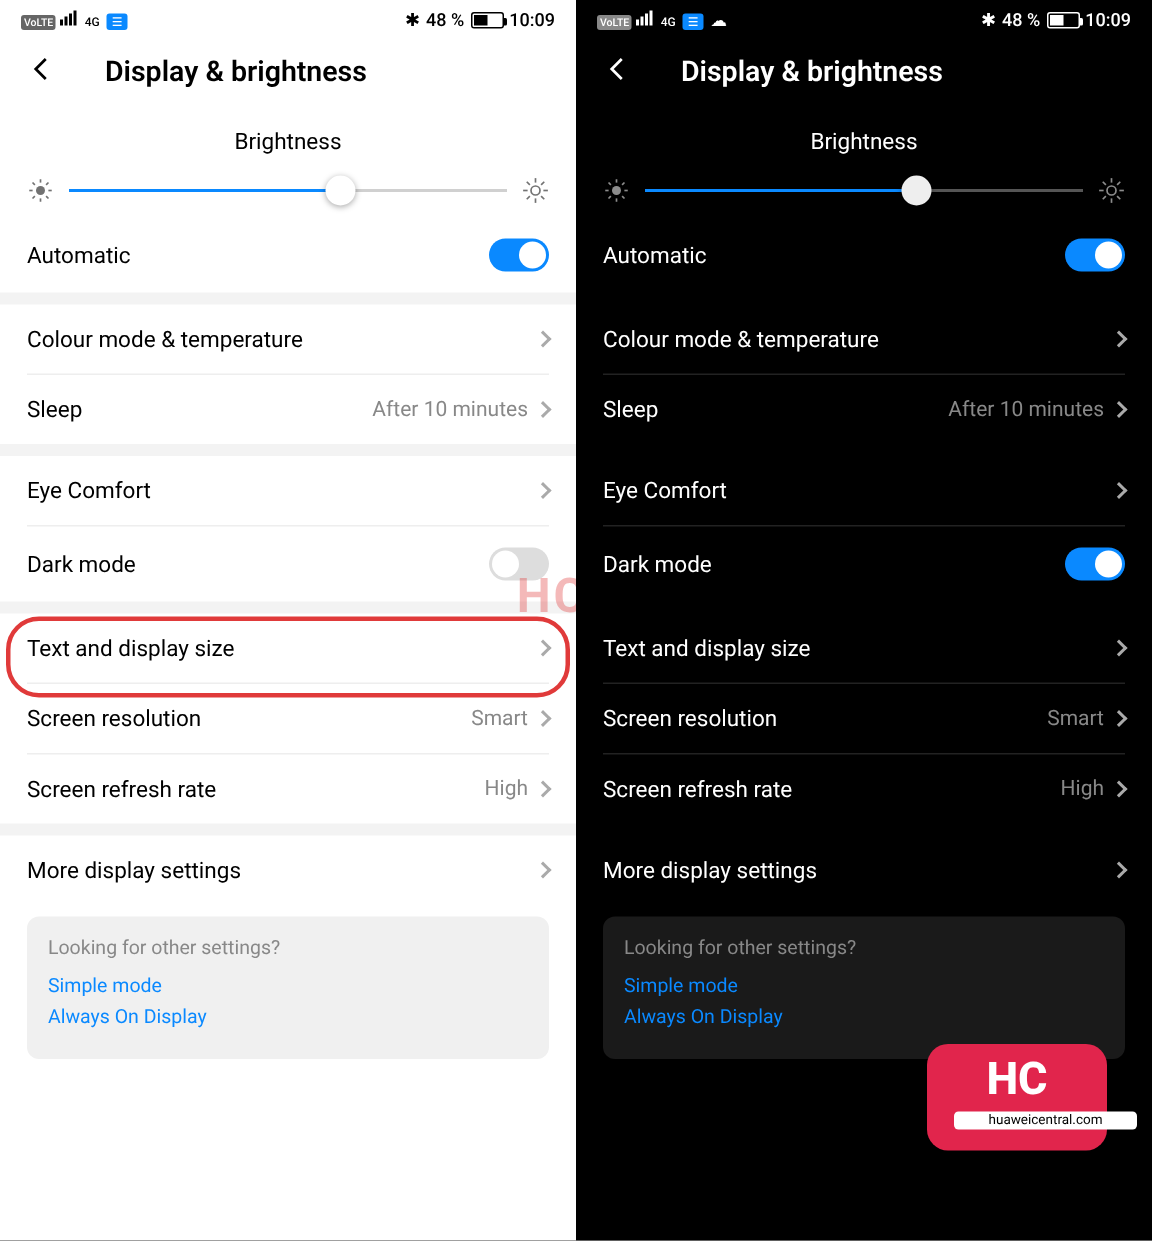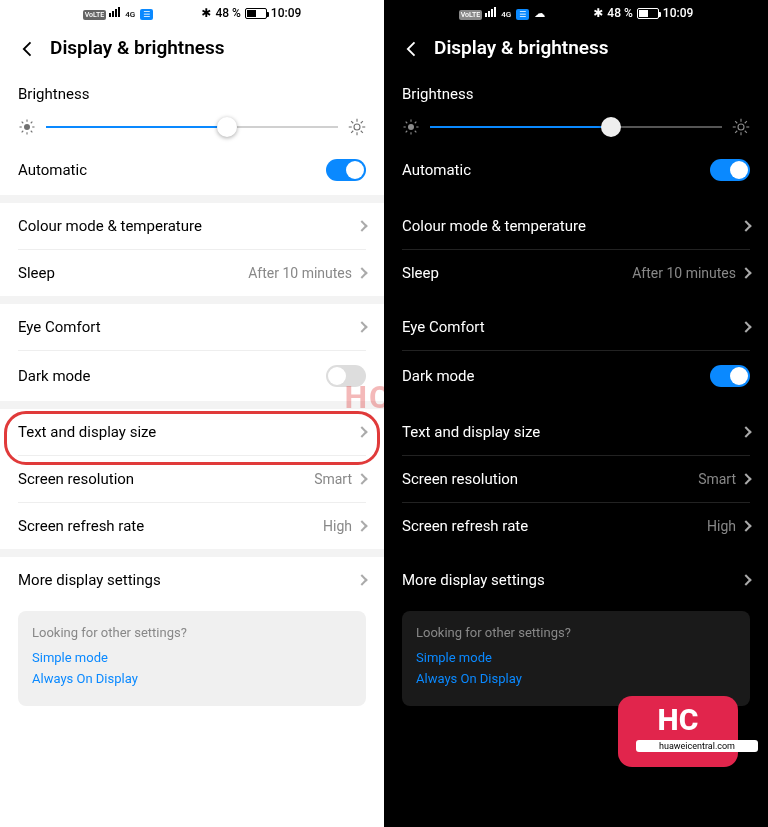--- a/index.html
+++ b/index.html
@@ -1,39 +1,39 @@
 <!DOCTYPE html>
 <html><head>
   <meta charset="utf-8">
   <style>
     * { margin:0; padding:0; box-sizing:border-box; font-family:-apple-system,BlinkMacSystemFont,"Segoe UI",Roboto,sans-serif; }
     body { width:768px; height:827px; display:flex; background:#fff; }
     .phone { flex:1; display:flex; flex-direction:column; position:relative; overflow:hidden; }
     .light { background:#fff; color:#000; }
     .dark  { background:#000; color:#fff; }
 
-    .statusbar { display:flex; justify-content:center; align-items:center; padding:6px 14px 2px; font-size:12px; font-weight:500;gap:48px; }
+    .statusbar { display:flex; justify-content:space-between; align-items:center; padding:6px 14px 2px; font-size:12px; font-weight:500;gap:48px; }
     .statusbar .right { display:flex; align-items:center; gap:4px; }
     .sig-box { background:#0a89ff; color:#fff; font-size:8px; padding:1px 3px; border-radius:2px; }
     .light .volte { background:#666; }
     .dark  .volte { background:#888; }
     .volte { color:#fff; font-size:7px; padding:1px 2px; border-radius:2px; }
     .sigbars { display:inline-flex; align-items:flex-end; gap:1px; }
     .sigbars span { width:2px; background:currentColor; }
     .sigbars span:nth-child(1){height:4px}.sigbars span:nth-child(2){height:6px}.sigbars span:nth-child(3){height:8px}.sigbars span:nth-child(4){height:10px}
     .batt { width:22px; height:11px; border:1px solid currentColor; border-radius:2px; position:relative; display:inline-block; }
     .batt::after { content:""; position:absolute; right:-3px; top:3px; width:2px; height:5px; background:currentColor; border-radius:0 1px 1px 0; }
     .batt-fill { position:absolute; left:1px; top:1px; bottom:1px; width:48%; background:currentColor; }
 
-    .header { display:flex; align-items:flex-end; gap:12px; padding:14px 18px 10px; }
+    .header { display:flex; align-items:flex-start; gap:32px; padding:14px 18px 10px; }
     .header h1 { font-size:19px; font-weight:600; }
     .back-arrow { width:20px; height:20px; }
 
     .section { padding:0 18px; }
-    .sect-title { font-size:15px; padding:16px 0 10px; }
+    .sect-title { font-size:15px; padding:16px 0 10px;text-align:center; }
     .slider-row { display:flex; align-items:center; gap:10px; padding:4px 0 8px; }
     .sun { width:18px; height:18px; opacity:.55; }
     .slider { flex:1; height:20px; position:relative; }
     .track { position:absolute; left:0; right:0; top:50%; height:2px; transform:translateY(-50%); }
     .light .track { background:#d0d0d0; }
     .dark  .track { background:#555; }
     .track-fill { position:absolute; left:0; top:50%; height:2px; transform:translateY(-50%); background:#0a89ff; }
     .thumb { position:absolute; top:50%; width:20px; height:20px; border-radius:50%; transform:translate(-50%,-50%); background:#fff; box-shadow:0 1px 4px rgba(0,0,0,.35); }
     .dark .thumb { background:#eee; }
 

